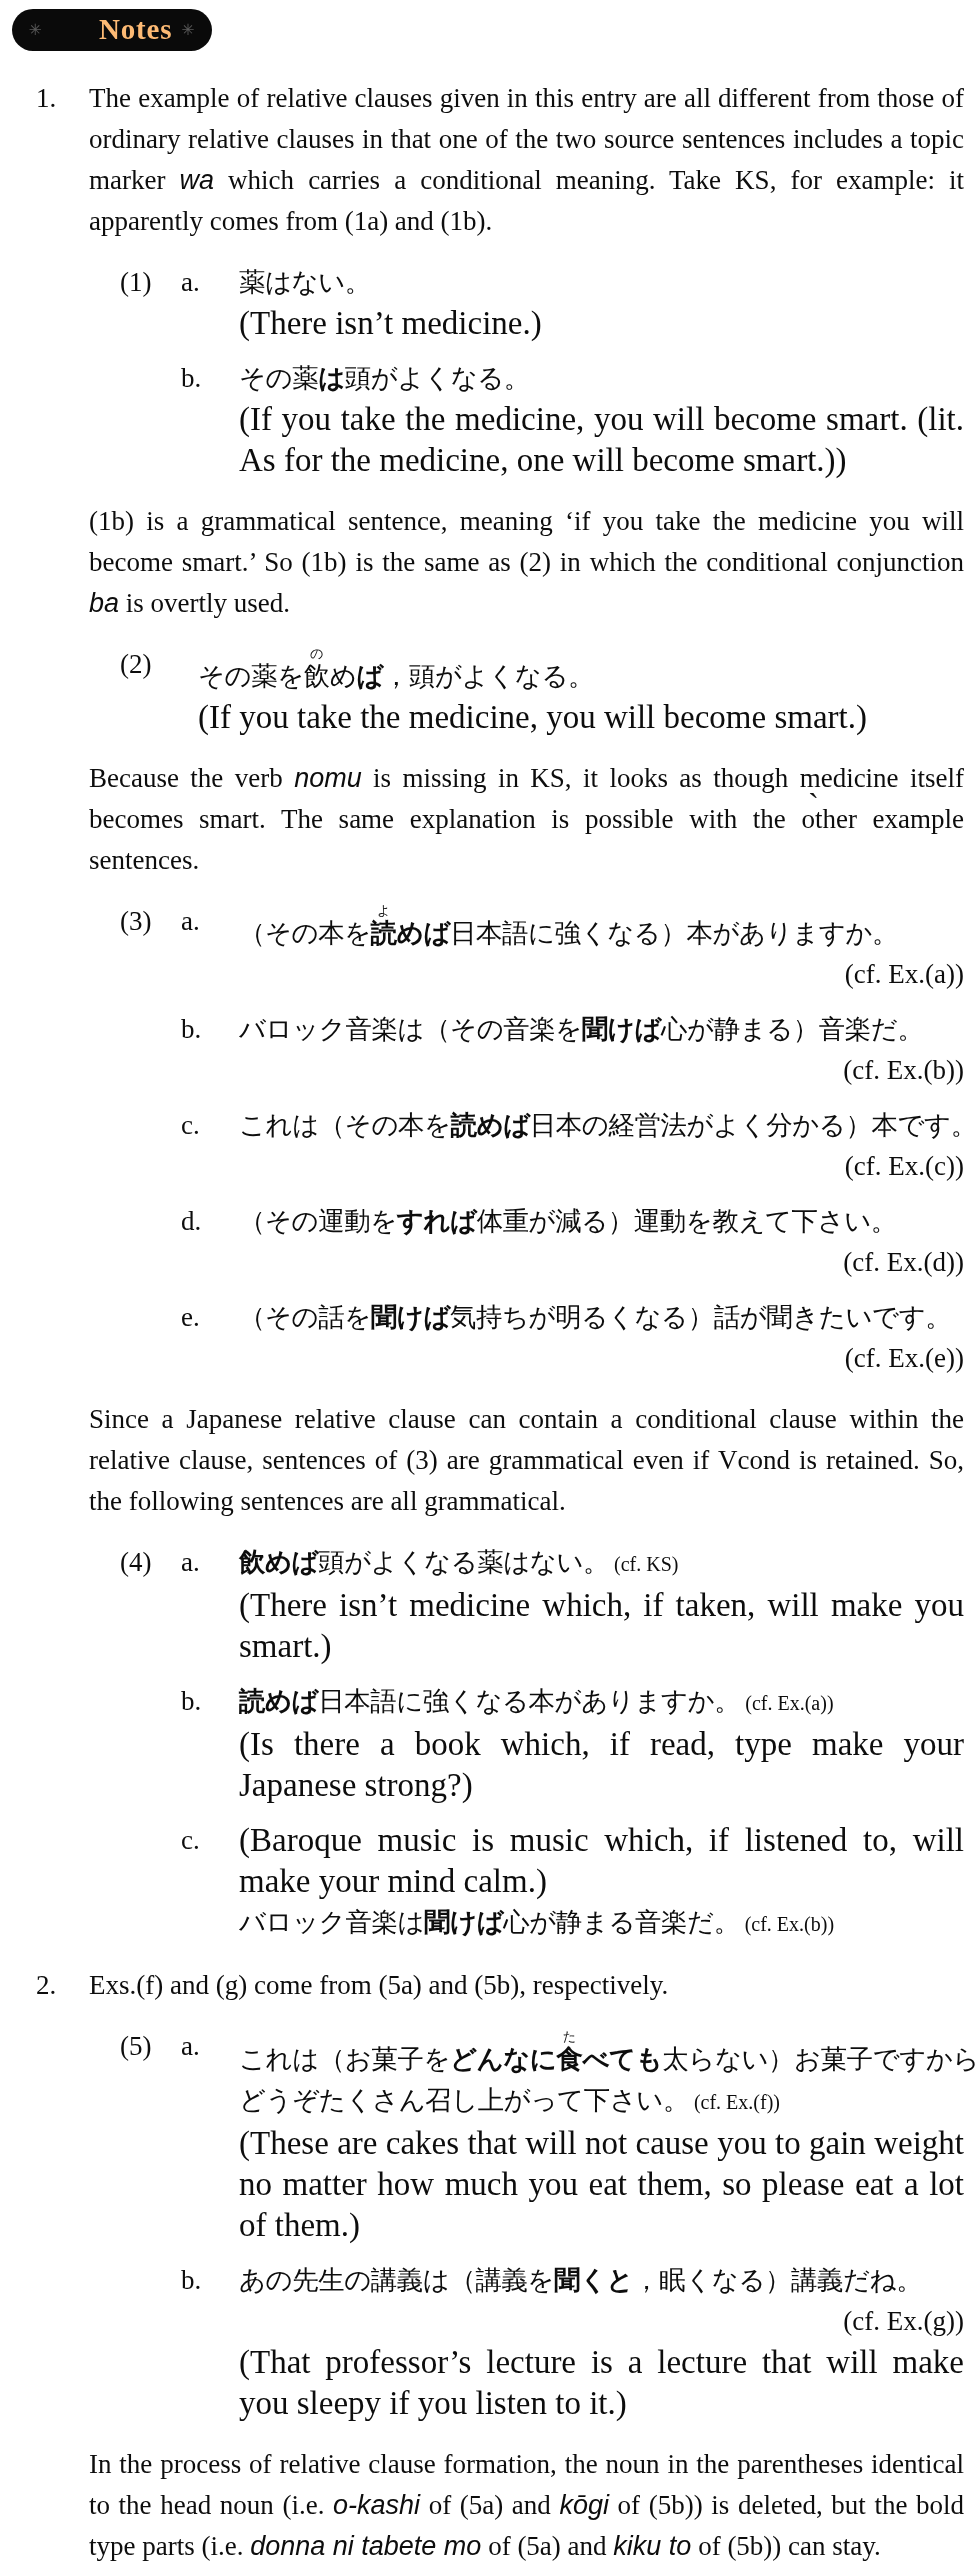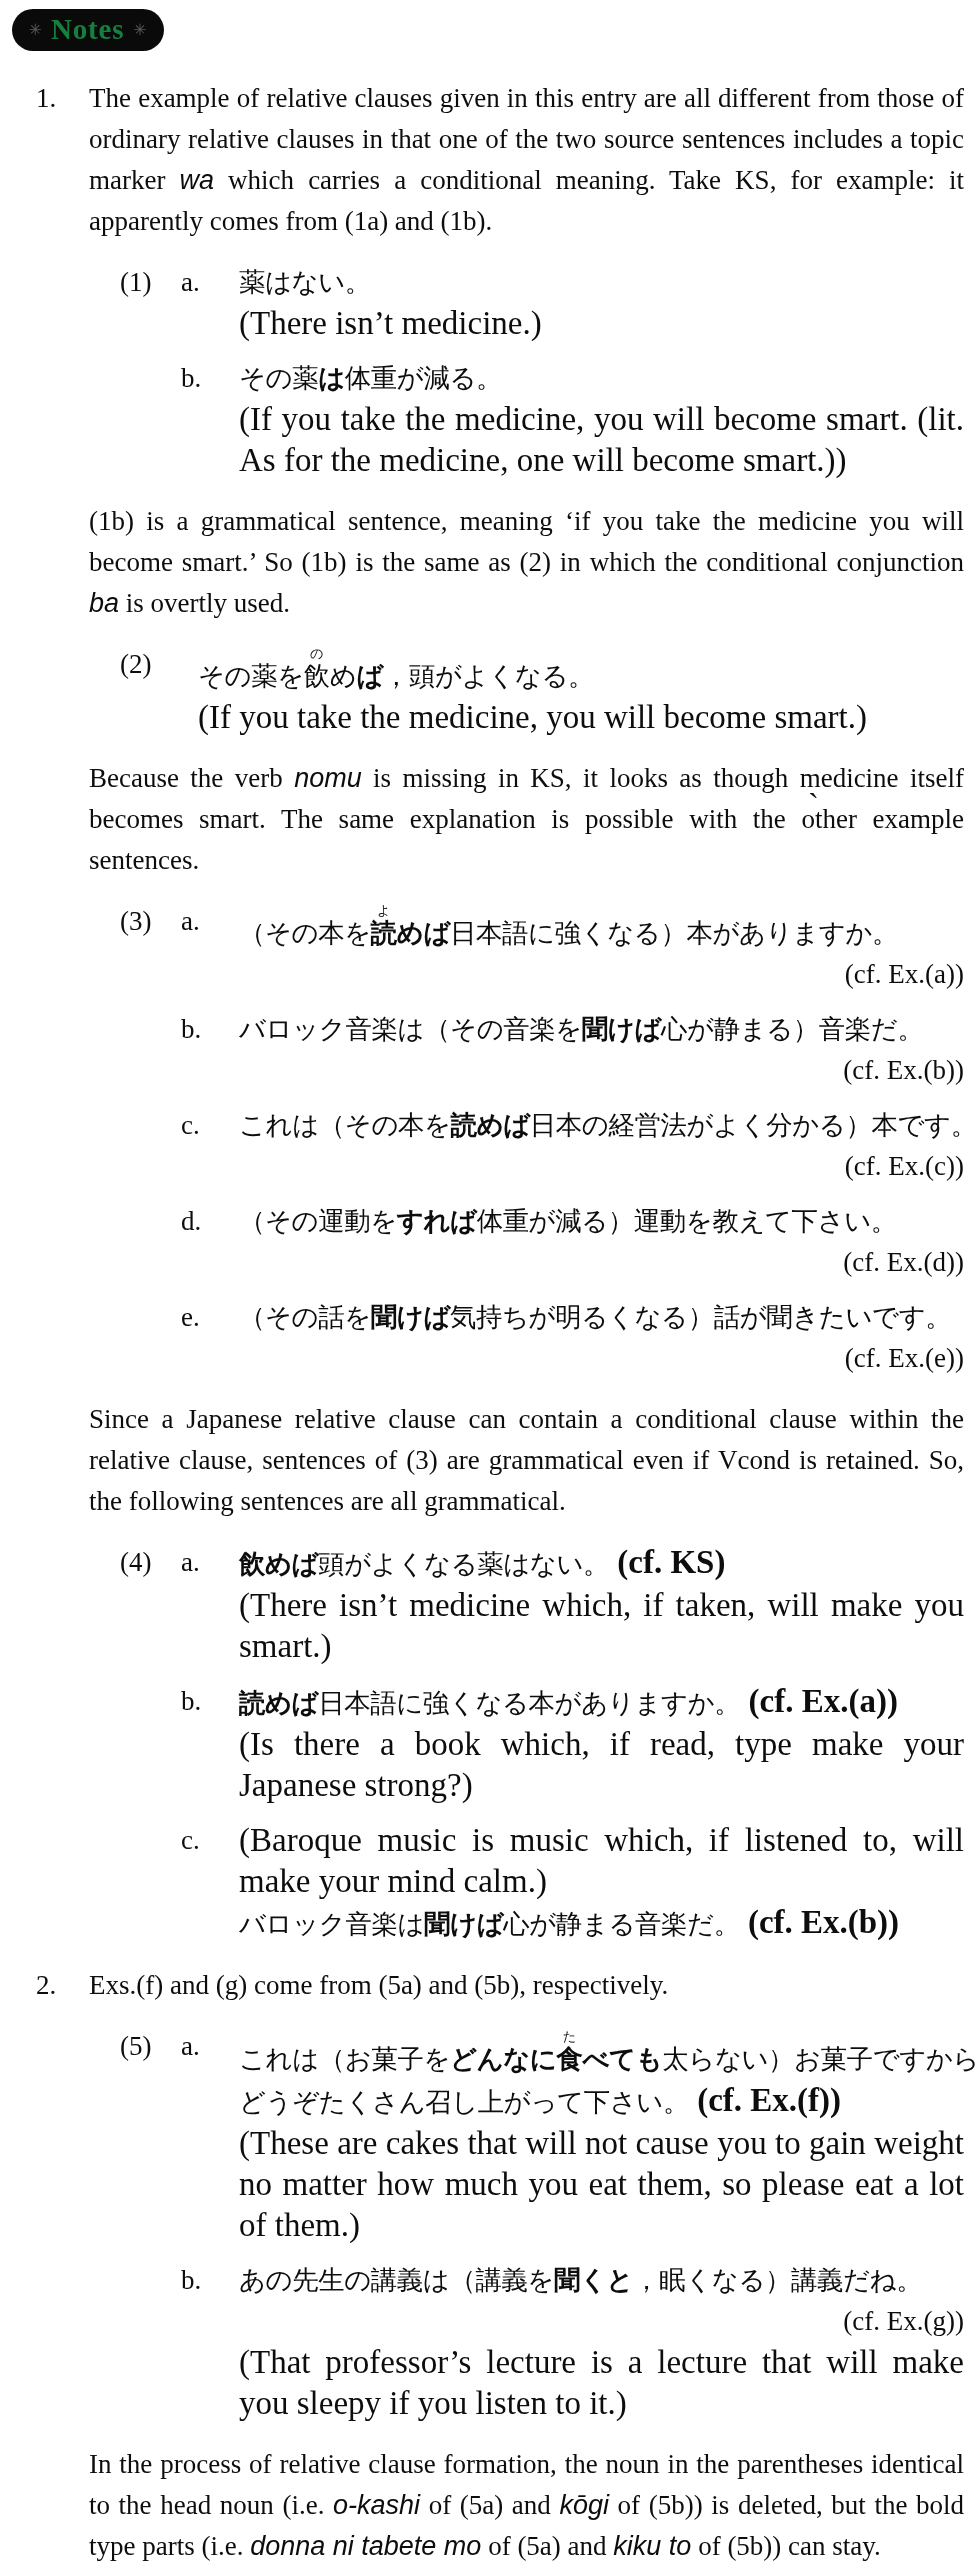--- a/index.html
+++ b/index.html
@@ -15,22 +15,23 @@
 
   
   .badge {
     display: inline-flex; align-items: center; gap: 9.3px;
     margin: 9.3px 0 0 11.7px;
     background: #0a0a0a;
     border-radius: 22px;
     height: 42px; padding: 0 17px;
   }
   .badge .lbl {
-    color: #15803d; font-weight: bold; font-size: 29px; letter-spacing: 0.8px;
+    color: #fdba74; font-weight: bold; font-size: 29px; letter-spacing: 0.8px;
     transform: translateY(-0.8px);
+    margin-left: 48px;
   }
   .badge .orn { color: rgba(255,255,255,0.32); font-size: 15.5px; }
 
   #blocks { margin-top: 26.4px; }
 
   
   .para {
     position: relative;
     margin: 20px 17px 20px 89px;
     font-size: 27px; line-height: 41px;
@@ -40,21 +41,21 @@
 
   
   .example { display: flex; margin: 14px 17px 14px 120px; }
   .exnum  { flex: none; width: 61px; font-size: 27px; line-height: 41px; }
   .exletter { flex: none; width: 58px; font-size: 27px; line-height: 41px; }
   .exbody { flex: 1; min-width: 0; }
   .exbody.noletter { padding-left: 17px; }
 
   .line { line-height: 41px; }
   .line.jp { font-size: 26.4px; letter-spacing: -0.4px; white-space: nowrap; }
-  .line.jp .lat { font-size: 33px; letter-spacing: 0; font-weight: bold; }
+  .line.jp .lat { font-size: 20px; letter-spacing: 0; }
   .line.jp.has-ruby { margin-top: 12.4px; }
   .line.en { font-size: 33px; text-align: justify; }
   .line.cf { font-size: 27px; text-align: right; }
 
   .jb { font-weight: 700; }
   .rom { font-family: "Liberation Sans", "DejaVu Sans", sans-serif; font-style: italic; }
   .xb  { font-family: "Liberation Sans", "DejaVu Sans", sans-serif; font-weight: 700; }
 
   
   .rb { position: relative; }
@@ -89,21 +90,21 @@
         <span class="exletter">a.</span>
         <div class="exbody">
           <div class="line jp"><span>薬はない。</span></div>
           <div class="line en"><span>(There isn’t medicine.)</span></div>
         </div>
       </div>
       <div class="example">
         <span class="exnum"></span>
         <span class="exletter">b.</span>
         <div class="exbody">
-          <div class="line jp"><span>その薬</span><span class="jb">は</span><span>体重が減る。</span></div>
+          <div class="line jp"><span>その薬</span><span class="jb">は</span><span>頭がよくなる。</span></div>
           <div class="line en"><span>(If you take the medicine, you will become smart. (lit. As for the medicine, one will become smart.))</span></div>
         </div>
       </div>
       <div class="para"><span>(1b) is a grammatical sentence, meaning ‘if you take the medicine you will become smart.’ So (1b) is the same as (2) in which the conditional conjunction </span><span class="rom">ba</span><span> is overtly used.</span></div>
       <div class="example">
         <span class="exnum">(2)</span>
         <div class="exbody noletter">
           <div class="line jp has-ruby"><span>その薬を</span><span class="rb">飲<span class="rt">の</span></span><span>め</span><span class="jb">ば</span><span>，頭がよくなる。</span></div>
           <div class="line en"><span>(If you take the medicine, you will become smart.)</span></div>
         </div>

